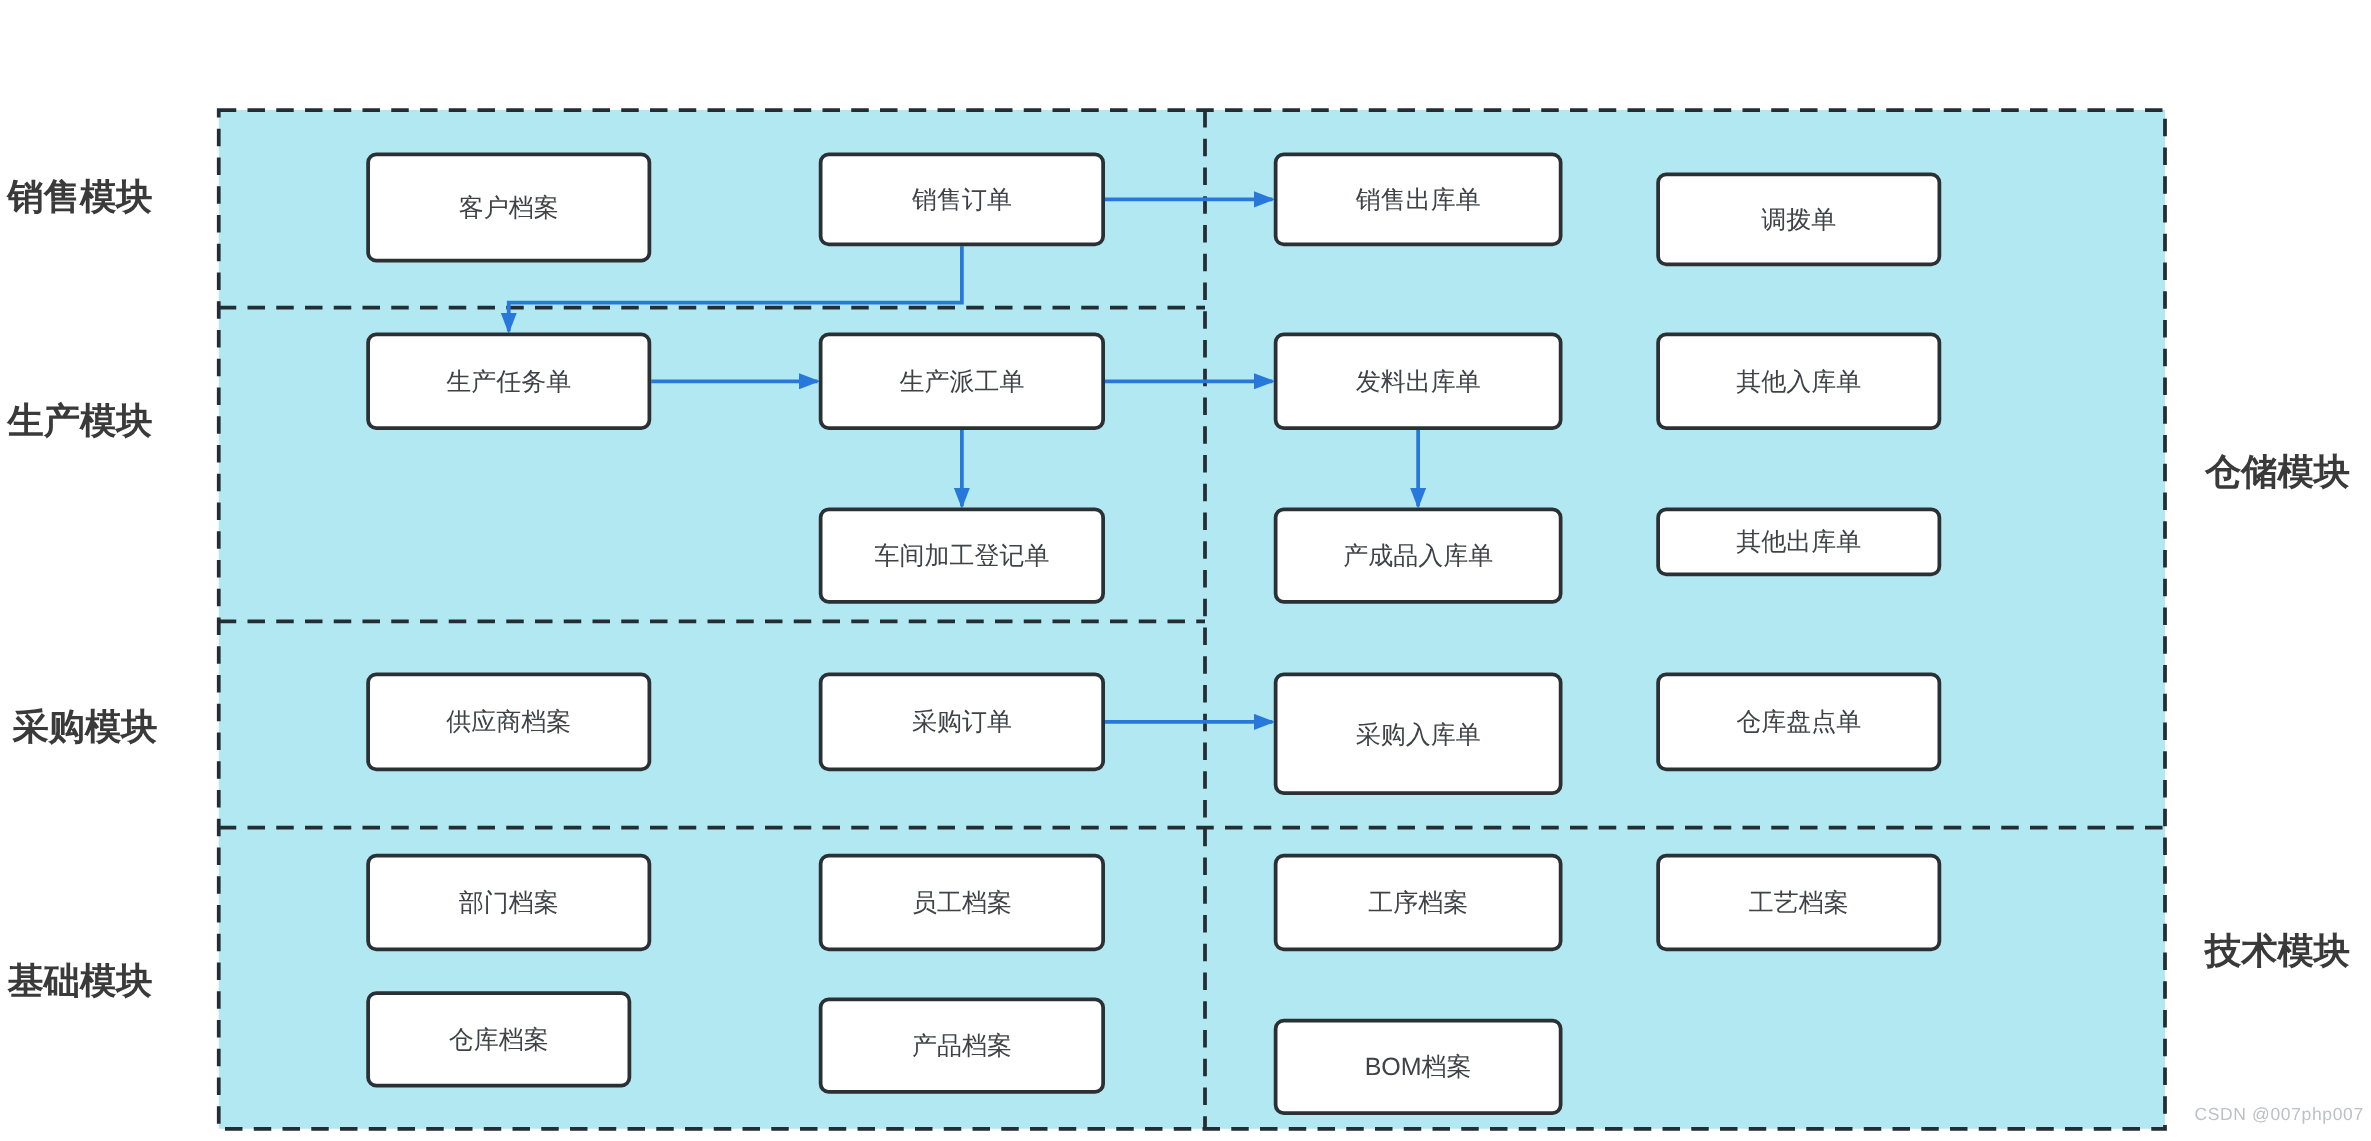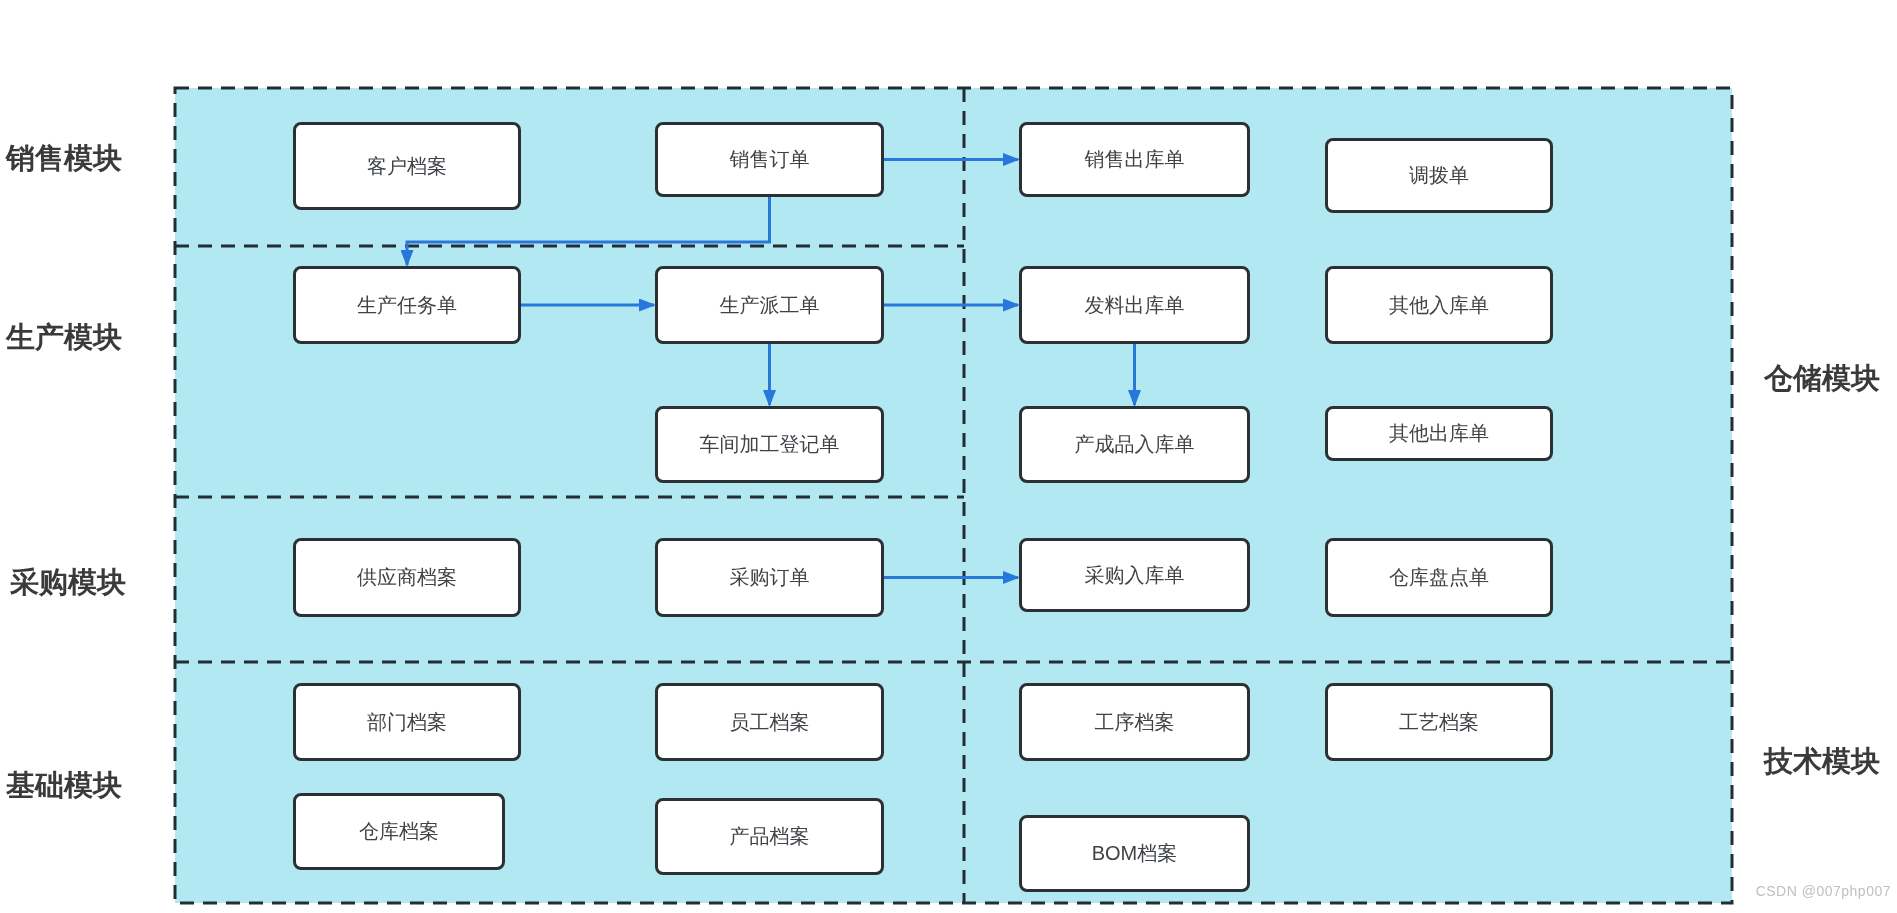--- a/index.html
+++ b/index.html
@@ -90,21 +90,21 @@
       <div class="node-box" style="left: 1325px; top: 122px; width: 228px; height: 75px; margin-top: 16px;">调拨单</div>
       <div class="node-box" style="left: 293px; top: 266px; width: 228px; height: 78px;">生产任务单</div>
       <div class="node-box" style="left: 655px; top: 266px; width: 229px; height: 78px;">生产派工单</div>
       <div class="node-box" style="left: 1019px; top: 266px; width: 231px; height: 78px;">发料出库单</div>
       <div class="node-box" style="left: 1325px; top: 266px; width: 228px; height: 78px;">其他入库单</div>
       <div class="node-box" style="left: 655px; top: 406px; width: 229px; height: 77px;">车间加工登记单</div>
       <div class="node-box" style="left: 1019px; top: 406px; width: 231px; height: 77px;">产成品入库单</div>
       <div class="node-box" style="left: 1325px; top: 406px; width: 228px; height: 55px;">其他出库单</div>
       <div class="node-box" style="left: 293px; top: 538px; width: 228px; height: 79px;">供应商档案</div>
       <div class="node-box" style="left: 655px; top: 538px; width: 229px; height: 79px;">采购订单</div>
-      <div class="node-box" style="left: 1019px; top: 538px; width: 231px; height: 74px;">采购入库单</div>
+      <div class="node-box" style="left: 1019px; top: 538px; width: 231px; height: 98px;">采购入库单</div>
       <div class="node-box" style="left: 1325px; top: 538px; width: 228px; height: 79px;">仓库盘点单</div>
       <div class="node-box" style="left: 293px; top: 683px; width: 228px; height: 78px;">部门档案</div>
       <div class="node-box" style="left: 655px; top: 683px; width: 229px; height: 78px;">员工档案</div>
       <div class="node-box" style="left: 1019px; top: 683px; width: 231px; height: 78px;">工序档案</div>
       <div class="node-box" style="left: 1325px; top: 683px; width: 228px; height: 78px;">工艺档案</div>
       <div class="node-box" style="left: 293px; top: 773px; width: 212px; height: 77px; margin-top: 20px;">仓库档案</div>
       <div class="node-box" style="left: 655px; top: 798px; width: 229px; height: 77px;">产品档案</div>
       <div class="node-box" style="left: 1019px; top: 815px; width: 231px; height: 77px;">BOM档案</div>
     </div>
 

